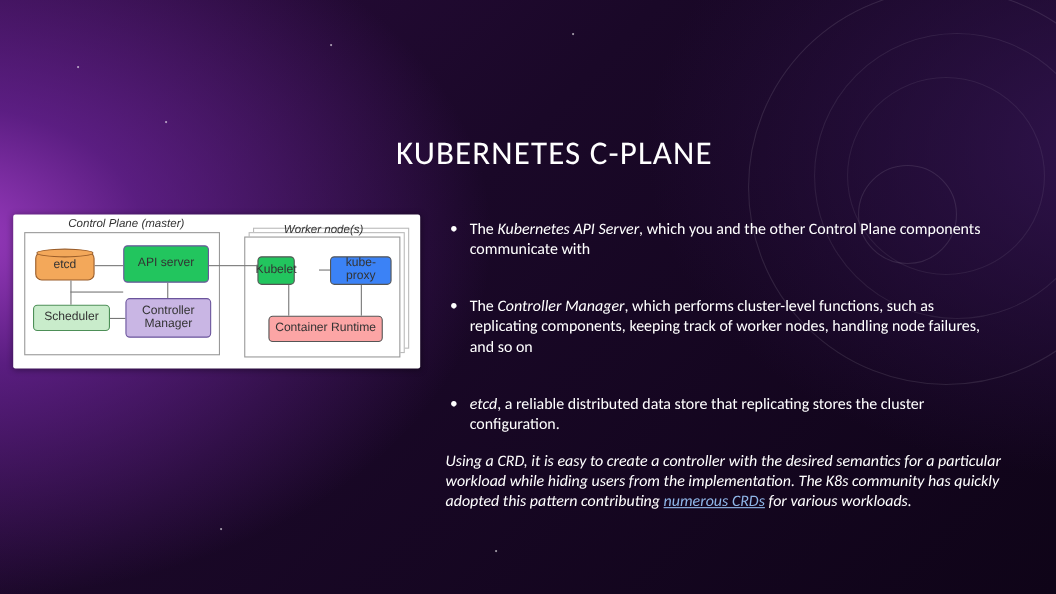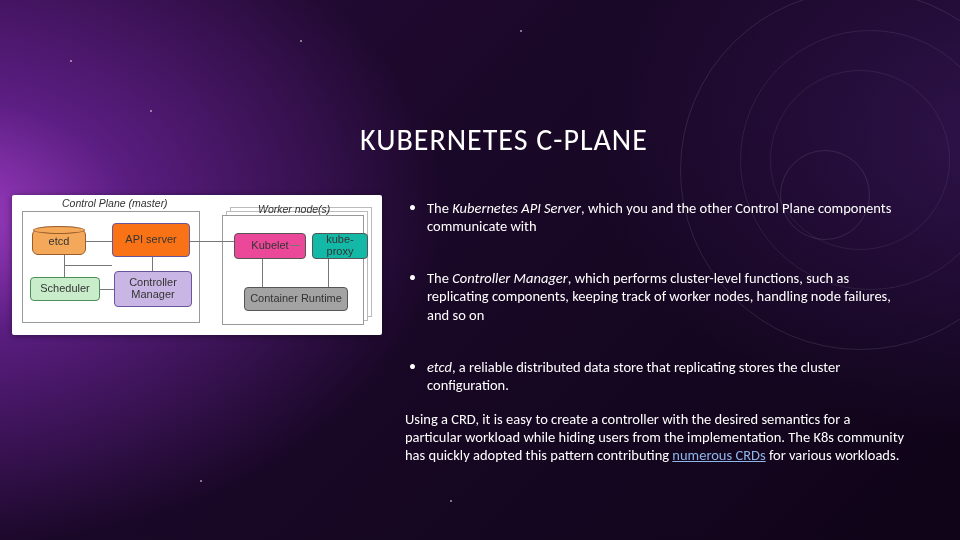--- a/index.html
+++ b/index.html
@@ -41,21 +41,21 @@
     font-size: 14.5px;
     line-height: 1.25;
     color: #ffffff;
   }
   .content ul { list-style: none; padding: 0; margin: 0 0 10px 0; }
   .content li { position: relative; padding-left: 22px; margin-bottom: 12px; margin-top: 34px; }
   .content li::before {
     content: "•"; position: absolute; left: 4px; top: 0; color: #fff; font-size: 14px;
   }
   .content li .term { font-style: italic; }
-  .content p.footnote { margin-left: 0; margin-top: 16px; }
+  .content p.footnote { margin-left: 0; margin-top: 16px; font-style: italic; }
   .content a.link { color: #8fb6e8; text-decoration: underline; }
 
   
   .diagram {
     position: absolute;
     left: 12px; top: 195px;
     width: 370px; height: 140px;
     background: #fff;
     color: #333;
     font-family: "Comic Sans MS", "Segoe Script", cursive, Arial;
@@ -123,21 +123,21 @@
 <div class="diagram">
 
   <div class="cp-label" style="left:50px; top:2px;">Control Plane (master)</div>
   <div class="panel" style="left:10px; top:16px; width:178px; height:112px;"></div>
 
   <div class="node etcd" style="left: 20px; top: 34px; width: 54px; height: 26px; border-color: rgb(154, 93, 42); background: rgb(243, 168, 90);">
     <div class="cyl-top"></div>
     <span>etcd</span>
   </div>
 
-  <div class="node" style="left: 100px; top: 28px; width: 78px; height: 34px; border-color: rgb(107, 84, 156); background: #f97316;">
+  <div class="node" style="left: 100px; top: 28px; width: 78px; height: 34px; border-color: rgb(107, 84, 156); background: #22c55e;">
     <span>API server</span>
   </div>
 
   <div class="node" style="left: 18px; top: 82px; width: 70px; height: 24px; border-color: rgb(77, 143, 87); background: rgb(201, 236, 203);">
     <span>Scheduler</span>
   </div>
 
   <div class="node" style="left: 102px; top: 76px; width: 78px; height: 36px; border-color: rgb(107, 84, 156); background: rgb(201, 182, 228);">
     <span>Controller Manager</span>
   </div>
@@ -146,29 +146,29 @@
   <div class="line v" style="left:140px; top:62px; height:14px;"></div>
   <div class="line h" style="left:88px; top:94px; width:14px;"></div>
   <div class="line v" style="left:52px; top:60px; height:22px;"></div>
   <div class="line h" style="left:52px; top:70px; width:48px;"></div>
 
   <div class="stack-shadow" style="left:218px; top:12px; width:142px; height:110px;"></div>
   <div class="stack-shadow" style="left:214px; top:16px; width:142px; height:110px;"></div>
   <div class="panel" style="left:210px; top:20px; width:142px; height:110px;"></div>
   <div class="wn-label" style="left:246px; top:8px;">Worker node(s)</div>
 
-  <div class="node" style="left: 222px; top: 38px; width: 72px; height: 26px; background: #ec4899;">
+  <div class="node" style="left: 222px; top: 38px; width: 34px; height: 26px; background: #22c55e;">
     <span>Kubelet</span>
   </div>
 
-  <div class="node" style="left: 300px; top: 38px; width: 56px; height: 26px; background: #14b8a6;">
+  <div class="node" style="left: 288px; top: 38px; width: 56px; height: 26px; background: #3b82f6;">
     <span>kube-proxy</span>
   </div>
 
-  <div class="node" style="left: 232px; top: 92px; width: 104px; height: 24px; background: #a3a3a3;">
+  <div class="node" style="left: 232px; top: 92px; width: 104px; height: 24px; background: #fca5a5;">
     <span>Container Runtime</span>
   </div>
 
   <div class="line h" style="left:178px; top:46px; width:44px;"></div>
   <div class="line v" style="left:250px; top:64px; height:28px;"></div>
   <div class="line v" style="left:316px; top:64px; height:28px;"></div>
   <div class="line h" style="left:278px; top:50px; width:10px;"></div>
 </div>
 
 </body></html>

